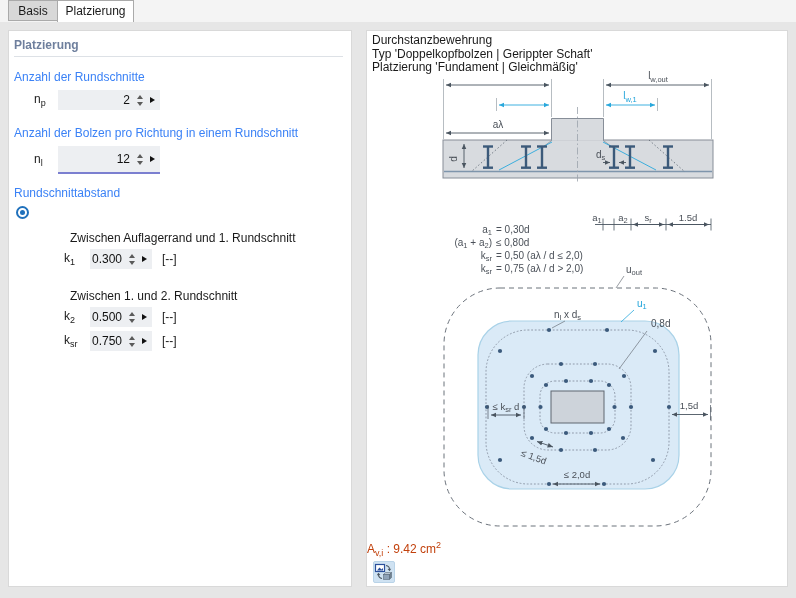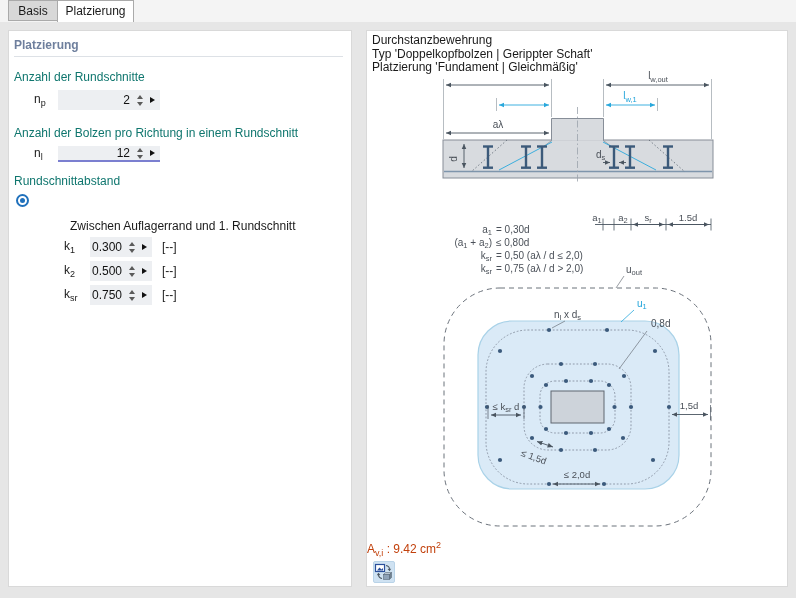--- a/index.html
+++ b/index.html
@@ -6,26 +6,26 @@
   body{width:796px;height:598px;background:#e6e6e6;font-family:"Liberation Sans",sans-serif;font-size:12px;color:#1a1a1a;position:relative;overflow:hidden;}
   .tabbar{position:absolute;top:0;left:0;width:796px;height:22px;background:#f4f4f4;}
   .tab{position:absolute;top:0;height:21px;line-height:20px;text-align:center;font-size:12px;border:1px solid #aaaaaa;box-sizing:border-box;cursor:default;}
   .tab.inactive{left:8px;width:50px;background:#d8d8d8;}
   .tab.active{left:57px;width:77px;background:#ffffff;height:22px;border-bottom:none;}
   .panel{position:absolute;top:30px;background:#ffffff;border:1px solid #d9d9d9;box-sizing:border-box;}
   .lp{left:8px;width:344px;height:557px;padding:7px 8px 0 5px;}
   .rp{left:366px;width:422px;height:557px;padding:3px 0 0 5px;}
   .section-title{color:#6e7f9d;font-weight:bold;font-size:12px;}
   .section-rule{border-bottom:1px solid #dde1e6;margin-top:4px;}
-  .flabel{margin-top:13px;color:#0f766e;}
+  .flabel{margin-top:13px;color:#3b82f6;}
   .row{display:flex;align-items:center;margin-top:6px;}
   .sym{width:24px;padding-left:20px;}
   .sym sub,.unit sub{font-size:9px;}
   .field{display:flex;align-items:center;background:#edeff2;height:20px;width:102px;box-sizing:border-box;}
-  .field.focus{border-bottom:2px solid #7b7fd0;height:16px;padding-left:17px;}
+  .field.focus{border-bottom:2px solid #7b7fd0;height:28px;padding-left:17px;}
   .field .val{flex:1;text-align:right;padding-right:3px;color:#111;}
   .spin{display:flex;flex-direction:column;justify-content:center;align-items:center;gap:3px;width:14px;cursor:pointer;}
   .tri-up{width:0;height:0;border-left:3.5px solid transparent;border-right:3.5px solid transparent;border-bottom:4px solid #5a5a5a;}
   .tri-down{width:0;height:0;border-left:3.5px solid transparent;border-right:3.5px solid transparent;border-top:4px solid #5a5a5a;}
   .fly{width:0;height:0;border-top:3.5px solid transparent;border-bottom:3.5px solid transparent;border-left:5px solid #111;margin:0 5px 0 3px;cursor:pointer;}
   .radiorow{display:flex;align-items:center;margin-top:6px;}
   .radio{width:13px;height:13px;border-radius:50%;margin:0 7px 0 2px;box-sizing:border-box;background:#fff;position:relative;flex:none;cursor:pointer;}
   .radio.on{border:2px solid #2071bc;}
   .radio.on::after{content:"";position:absolute;left:2px;top:2px;width:5px;height:5px;border-radius:50%;background:#2071bc;}
   .radio.off{border:1px solid #8f8f8f;}
@@ -111,20 +111,21 @@
       <span class="val">0.300</span>
       <span class="spin">
           <span class="tri-up"></span>
           <span class="tri-down"></span>
         </span>
       <span class="fly"></span>
     </div>
     <span class="unit">[--]</span>
   </div>
 
+  <div class="sublabel">Zwischen 1. und 2. Rundschnitt</div>
   <div class="row krow">
     <span class="sym"><span>k</span><sub>2</sub></span>
     <div class="field">
       <span class="val">0.500</span>
       <span class="spin">
           <span class="tri-up"></span>
           <span class="tri-down"></span>
         </span>
       <span class="fly"></span>
     </div>

